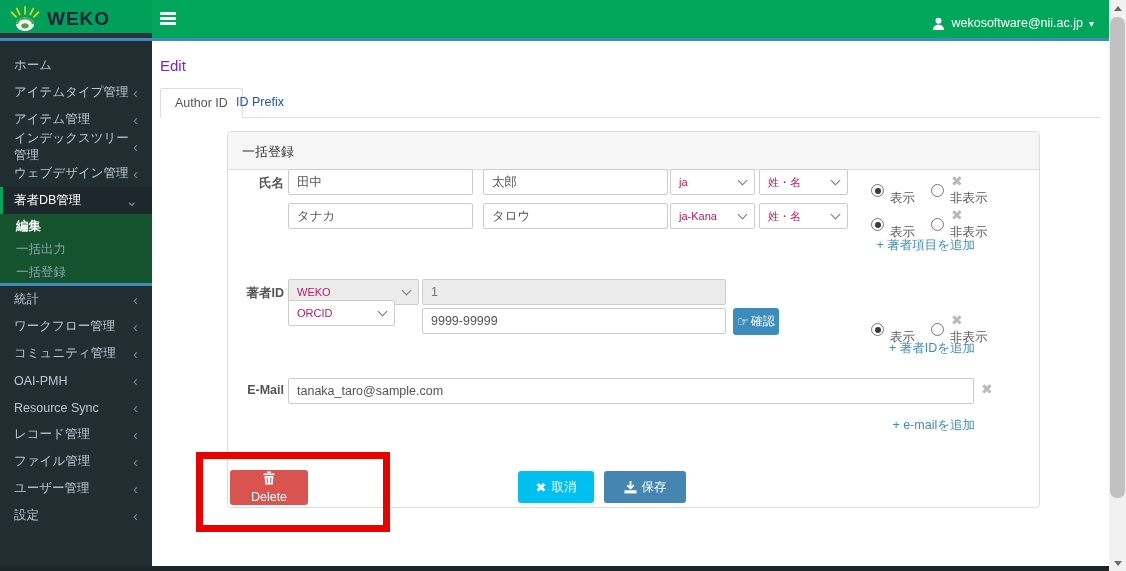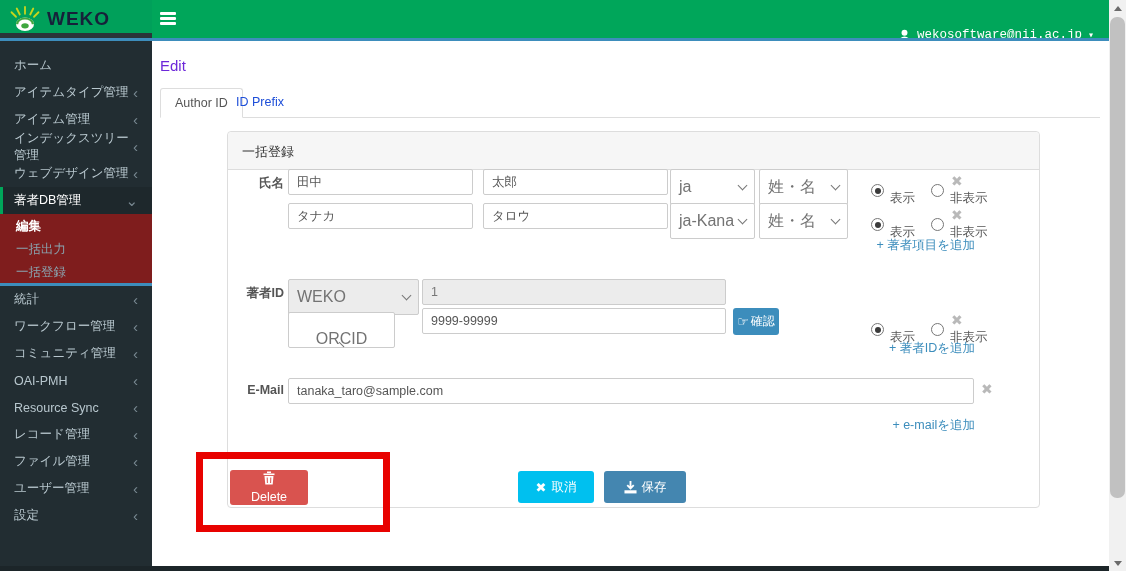--- a/index.html
+++ b/index.html
@@ -7,48 +7,48 @@
   .app { position:relative; width:1126px; height:571px; }
 
   
   .topbar { position:absolute; left:0; top:0; width:1109px; height:38px; background:#00a65a; }
   .topbar-blue { position:absolute; left:0; top:38px; width:1109px; height:3px; background:#3d8dbc; }
   .logo-area { position:absolute; left:0; top:0; width:152px; height:38px; background:#00a05a; display:flex; align-items:center; padding-left:10px; cursor:pointer; }
   .logo-area .logo-text { font-size:19px; font-weight:bold; color:#16213a; letter-spacing:1px; margin-left:7px; }
   .logo-dark-strip { position:absolute; left:0; top:33px; width:152px; height:5px; background:#2a3439; }
   .hamburger { position:absolute; left:160px; top:10px; width:18px; height:17px; cursor:pointer; display:flex; flex-direction:column; justify-content:space-between; padding:2px 0; }
   .hamburger span { display:block; height:3px; width:16px; background:#fff; border-radius:1px; }
-  .user-menu { position:absolute; right:26px; top:16px; height:38px; display:flex; align-items:center; gap:6px; color:#fff; font-size:12.5px; cursor:pointer; padding:0 6px;font-family:Liberation Mono, monospace; }
+  .user-menu { position:absolute; right:26px; top:4px; height:38px; display:flex; align-items:center; gap:6px; color:#fff; font-size:12.5px; cursor:pointer; padding:0 6px; }
   .caret { font-size:10px; color:#fff; }
 
   
   .sidebar { position:absolute; left:0; top:41px; width:152px; height:526px; background:#222d32; padding-top:11px; }
   .side-link { display:flex; align-items:center; justify-content:space-between; padding:6px 14px; height:27px; font-size:12.5px; color:#b8c7ce; cursor:pointer; }
   .side-link .chev { color:#7a8a93; font-size:15px; line-height:10px; }
   .side-link.active-parent { background:#1e282c; color:#fff; border-left:3px solid #00a65a; padding-left:11px; }
-  .submenu { background:#7f1d1d; border-bottom:3px solid #3d8dbc; }
+  .submenu { background:#14532d; border-bottom:3px solid #3d8dbc; }
   .submenu .sub-link { display:block; padding:4px 14px 4px 16px; height:23px; font-size:12.5px; color:#8aa4af; cursor:pointer; }
   .submenu .sub-link.active { color:#fff; font-weight:bold; }
 
   
   .main { position:absolute; left:152px; top:41px; width:957px; height:526px; background:#fff; }
   .page-title { position:absolute; left:8px; top:16px; font-size:15px; color:#6d28d9; font-weight:normal; }
   .tabs { position:absolute; left:8px; top:47px; width:940px; height:30px; border-bottom:1px solid #ddd; }
   .tab { position:absolute; top:0; height:30px; line-height:29px; padding:0 14px; font-size:12.5px; cursor:pointer; }
   .tab.active { left:0; background:#fff; color:#555; border:1px solid #ddd; border-bottom:1px solid #fff; border-radius:3px 3px 0 0; }
   .tab.inactive { left:62px; color:#1d4ed8; }
 
   
   .panel { position:absolute; left:75px; top:90px; width:813px; height:377px; border:1px solid #ddd; border-radius:4px; background:#fff; }
   .panel-header { height:38px; background:#f6f6f6; border-bottom:1px solid #ddd; border-radius:4px 4px 0 0; padding:11px 14px; font-size:13px; color:#333; }
 
   .flabel { position:absolute; width:56px; text-align:right; font-size:12.5px; font-weight:bold; color:#555; }
   input.inp { position:absolute; height:26px; border:1px solid #ccc; border-radius:2px; padding:0 8px; font-size:12.5px; color:#555; font-family:inherit; background:#fff; }
   input.inp.disabled { background:#ececec; color:#777; }
-  .sel { position:absolute; height:26px; border:1px solid #ccc; border-radius:2px; background:#fff; display:flex; align-items:center; justify-content:space-between; padding:17px 8px; font-size:16px; color:#737373; cursor:pointer; }
+  .sel { position:absolute; height:26px; border:1px solid #ccc; border-radius:2px; background:#fff; display:flex; align-items:center; justify-content:space-between; padding:0 8px; font-size:11px; color:#be185d; cursor:pointer; }
   .sel.disabled { background:#ececec; }
   .sel .chevron { width:7px; height:7px; border-right:1.6px solid #777; border-bottom:1.6px solid #777; transform:rotate(45deg); margin-top:-4px; }
 
   .radio-group { position:absolute; display:flex; align-items:center; gap:6px; font-size:12.5px; color:#555; }
   .radio { width:13px; height:13px; border:1px solid #777; border-radius:50%; position:relative; cursor:pointer; background:#fff; }
   .radio.checked::after { content:""; position:absolute; left:2.5px; top:2.5px; width:6px; height:6px; border-radius:50%; background:#3b3b3b; }
   .radio-label { cursor:pointer;margin-top:16px; }
   .rg-gap { width:4px; }
 
   .x-icon { position:absolute; font-size:14px; font-weight:bold; color:#b9b9b9; cursor:pointer; }
@@ -229,21 +229,21 @@
       <span class="x-icon" style="left:723px; top:75px;">✖</span>
       <span class="add-link" style="right:64px; top:105px;">+ 著者項目を追加</span>
 
       <div class="flabel" style="left:0; top:153px;">著者ID</div>
       <div class="sel disabled" style="left:60px; top:147px; width:131px;">
         <span>WEKO</span>
           <i class="chevron"></i>
       </div>
       <input class="inp disabled" style="left: 194px; top: 147px; width: 304px;" disabled="" value="1">
 
-      <div class="sel" style="left:60px; top:180px; width:107px;flex-direction:column;">
+      <div class="sel" style="left:60px; top:168px; width:107px;">
         <span>ORCID</span>
           <i class="chevron"></i>
       </div>
       <input class="inp" style="left: 194px; top: 176px; width: 304px;" value="9999-99999">
       <button class="btn btn-confirm">
         <span class="ico-txt">☞</span>
         <span>確認</span>
       </button>
       <div class="radio-group" style="left:643px; top:181px;">
         <span class="radio checked"></span>

